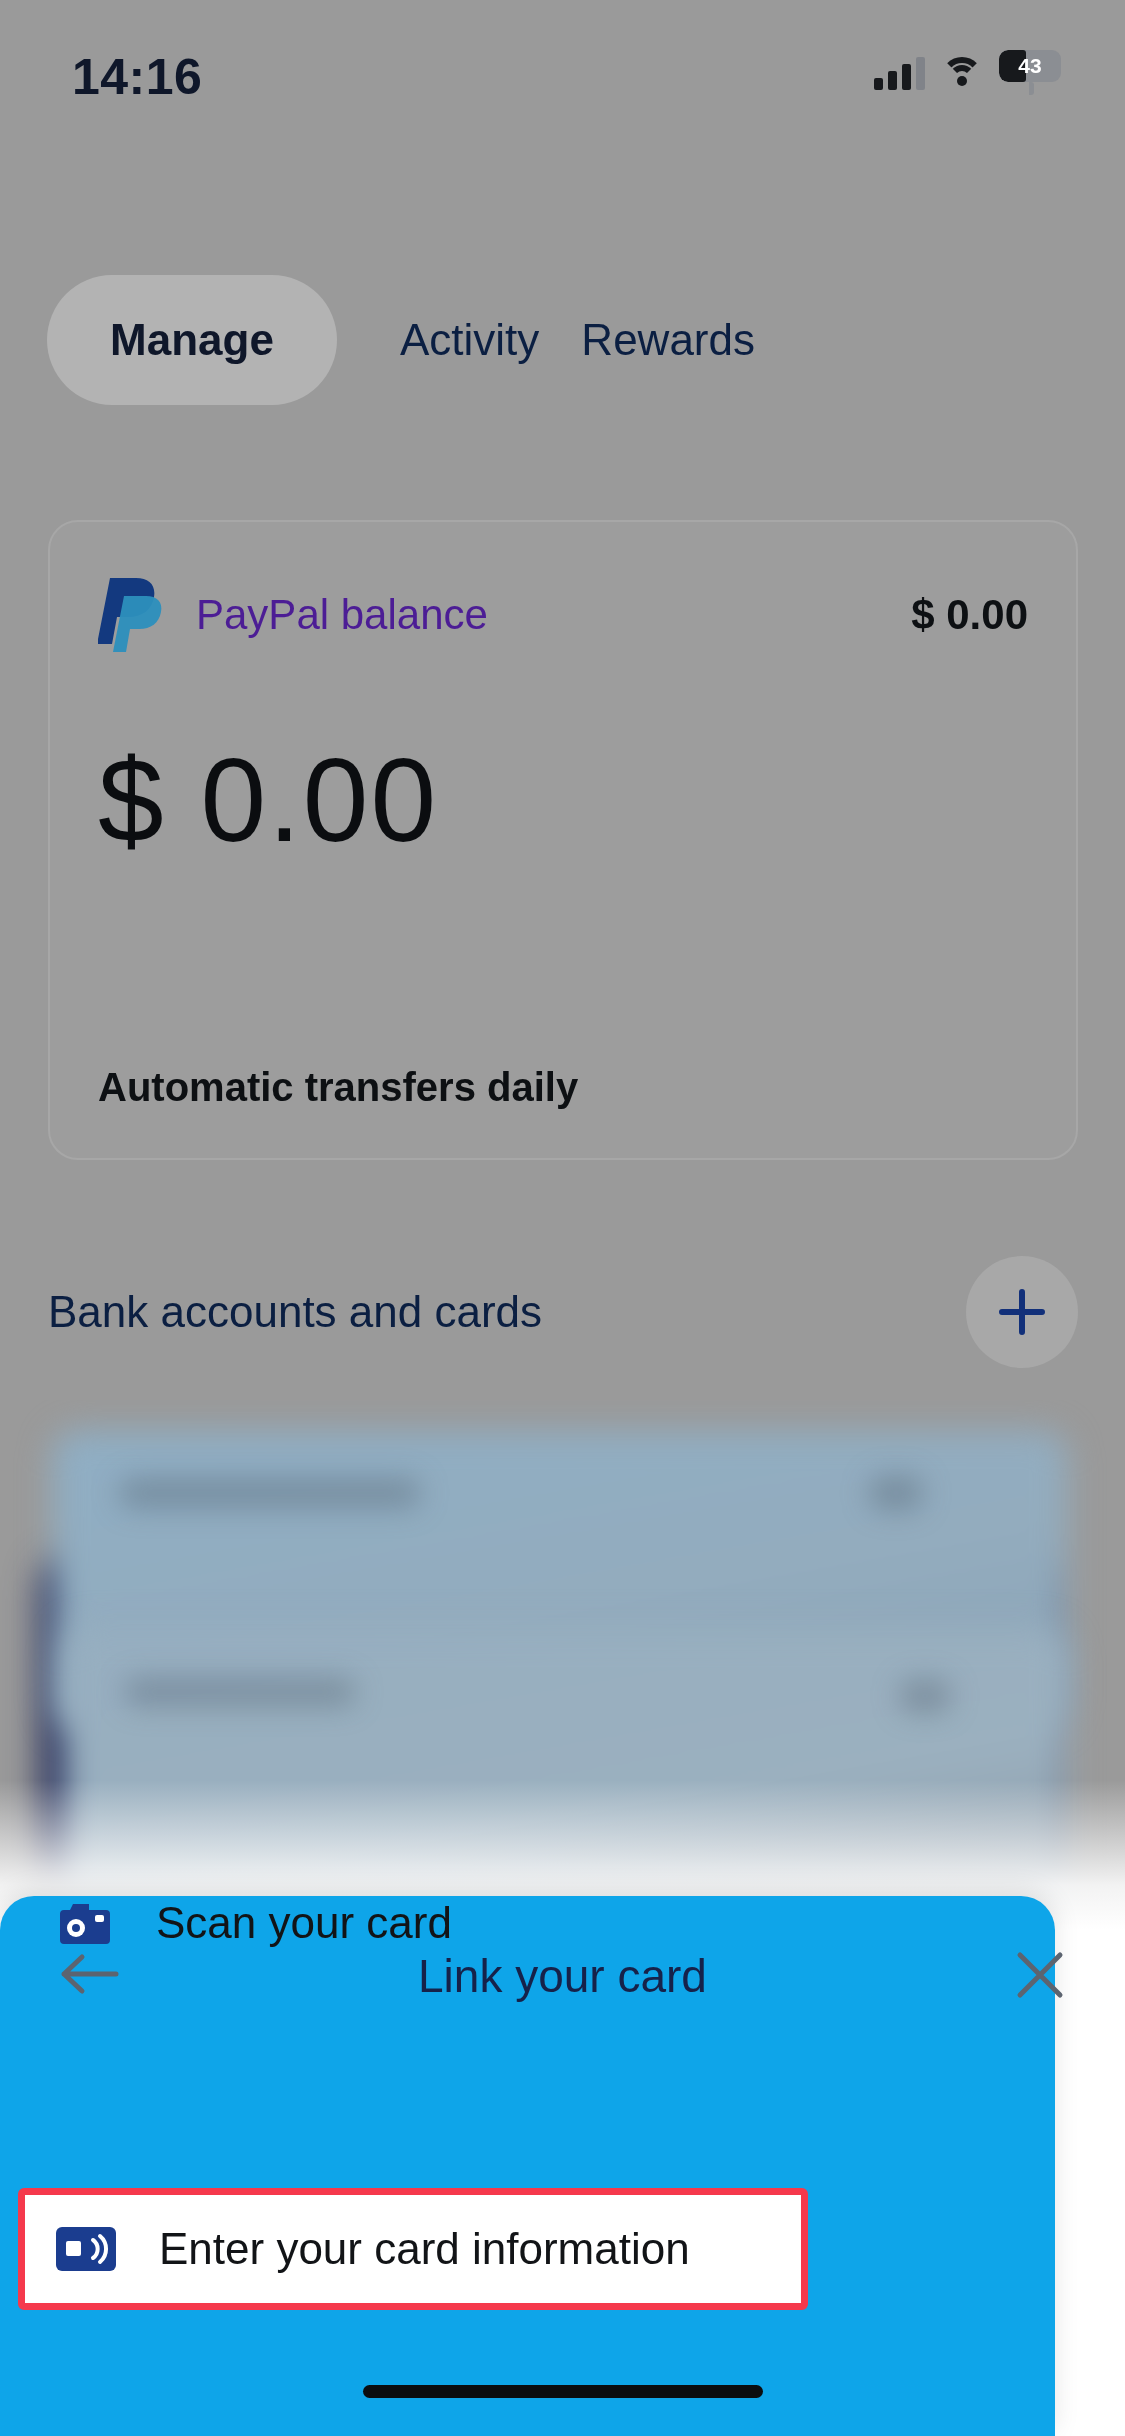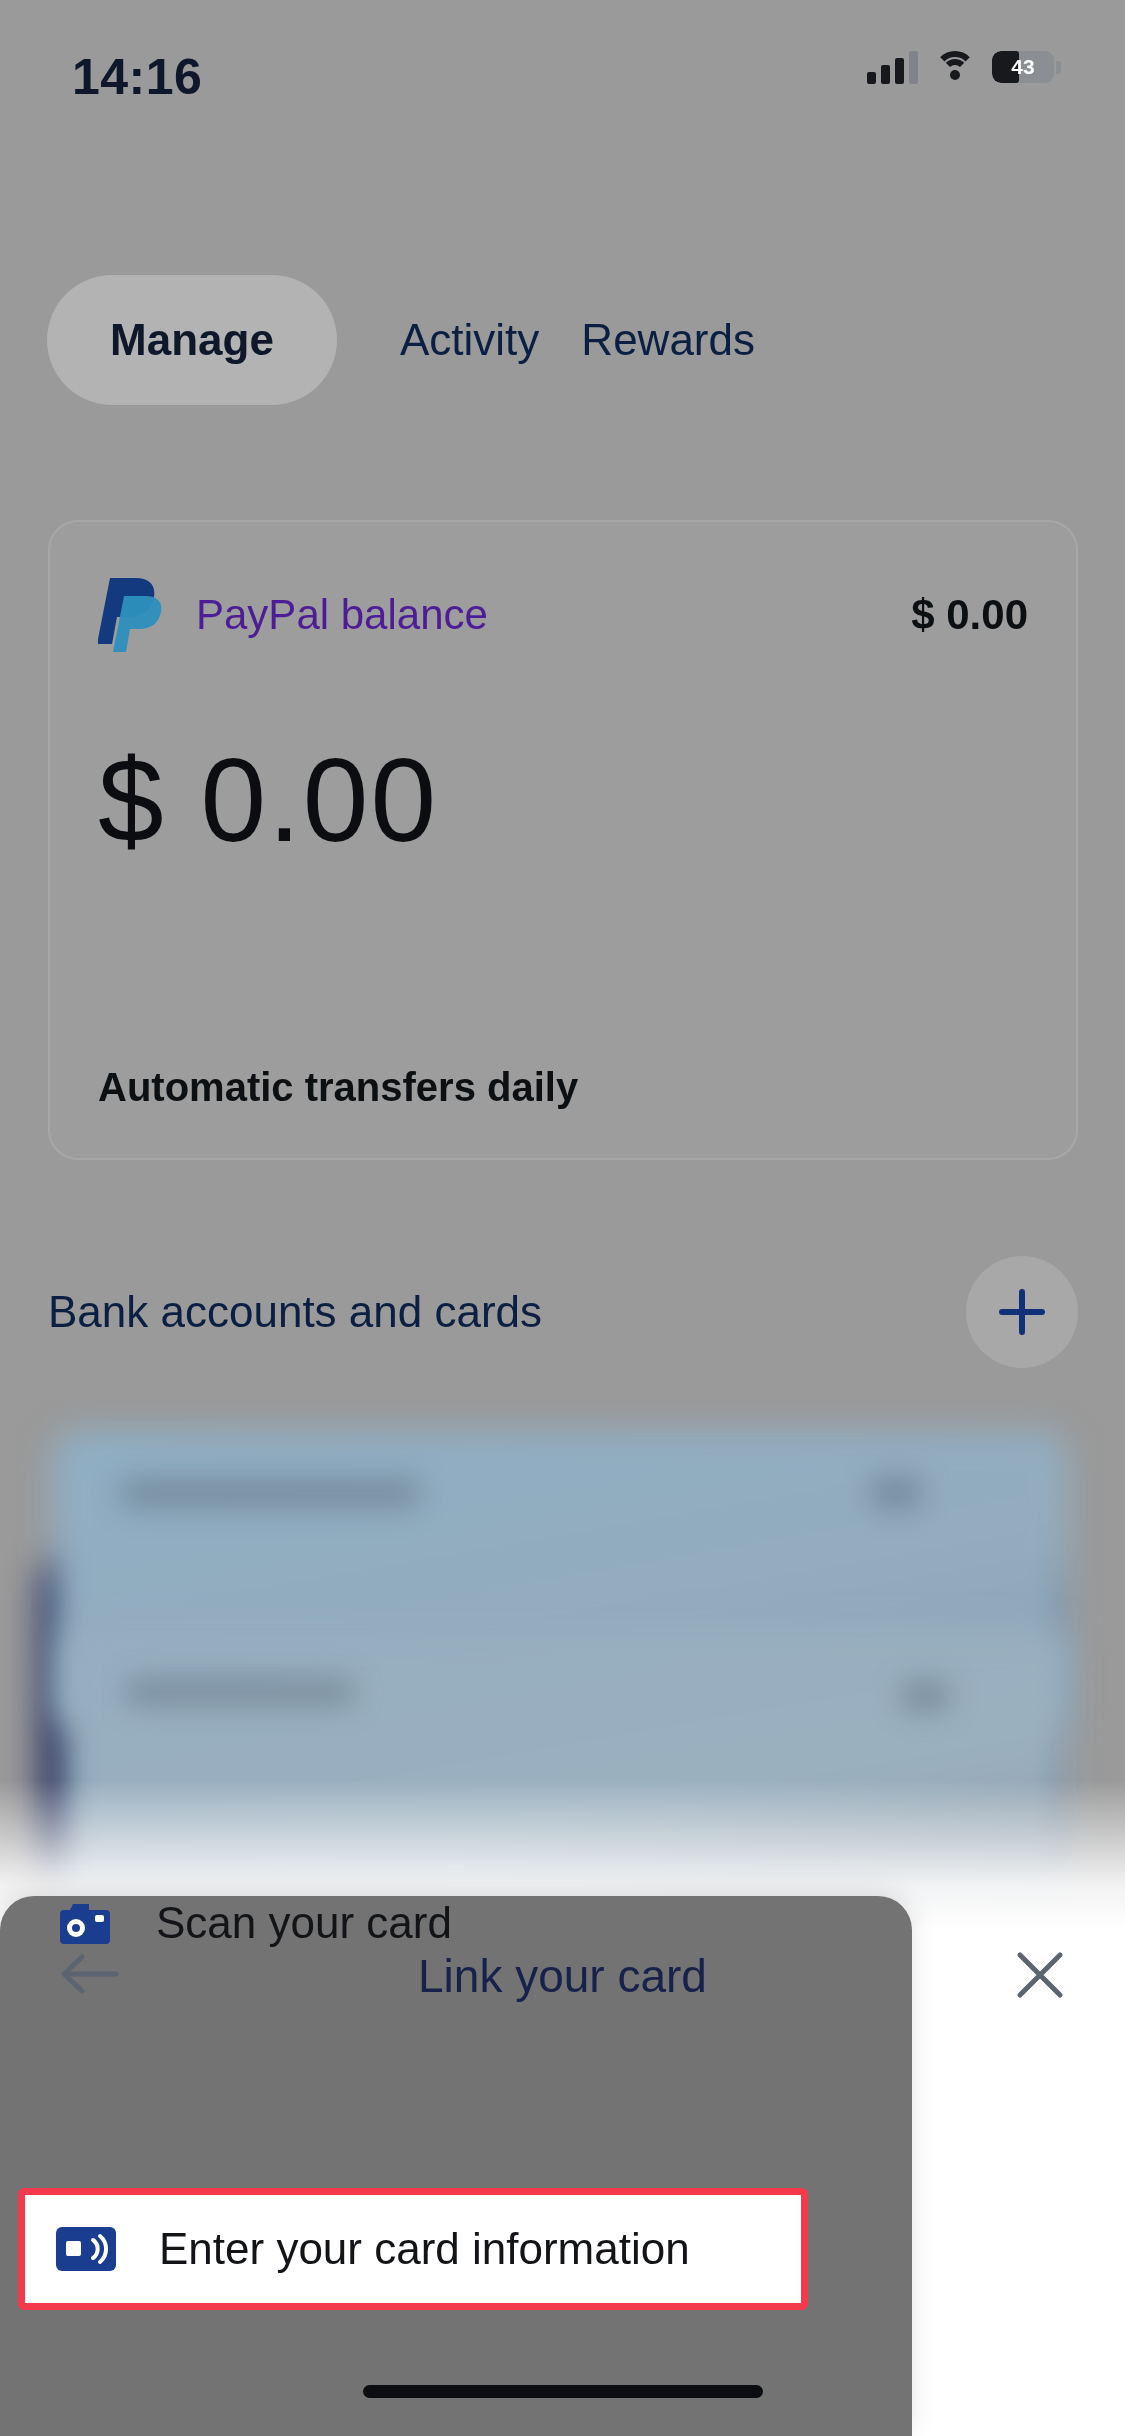--- a/index.html
+++ b/index.html
@@ -168,22 +168,22 @@
     background: rgba(80,95,110,0.40); filter: blur(14px);
   }
   .cards-fade {
     position: absolute; left: 0; bottom: 0; width: 1125px; height: 150px;
     background: linear-gradient(to bottom, rgba(255,255,255,0) 0%, rgba(250,250,250,0.92) 70%, #ffffff 100%);
   }
 
   
   .sheet {
     position: absolute; left: 0; bottom: 0;
-    width: 912px; height: 540px;
-    background: #737373;
+    width: 1055px; height: 540px;
+    background: #0ea5e9;
     border-radius: 34px 34px 0 0;
     box-shadow: 0 -6px 26px rgba(0,0,0,0.10);
   }
   .sheet-head {
     position: absolute; left: 0; top: 0; width: 1125px; height: 160px;
     display: flex; align-items: center;
   }
   .sheet-back {
     position: absolute; left: 50px; top: 46px;
     width: 78px; height: 68px;
@@ -244,21 +244,21 @@
           <i></i>
             <i></i>
             <i></i>
             <i></i>
         </div>
         <div class="wifi">
           <span></span>
             <span></span>
             <span></span>
         </div>
-        <div style="display:flex;align-items:center;">
+        <div style="display:flex;align-items:center;flex-direction:column;">
           <div class="batt">
             <div class="fill"></div>
             <div class="lvl">43</div>
           </div>
           <div class="batt-cap"></div>
         </div>
       </div>
     </div>
 
     <div class="tabs">

